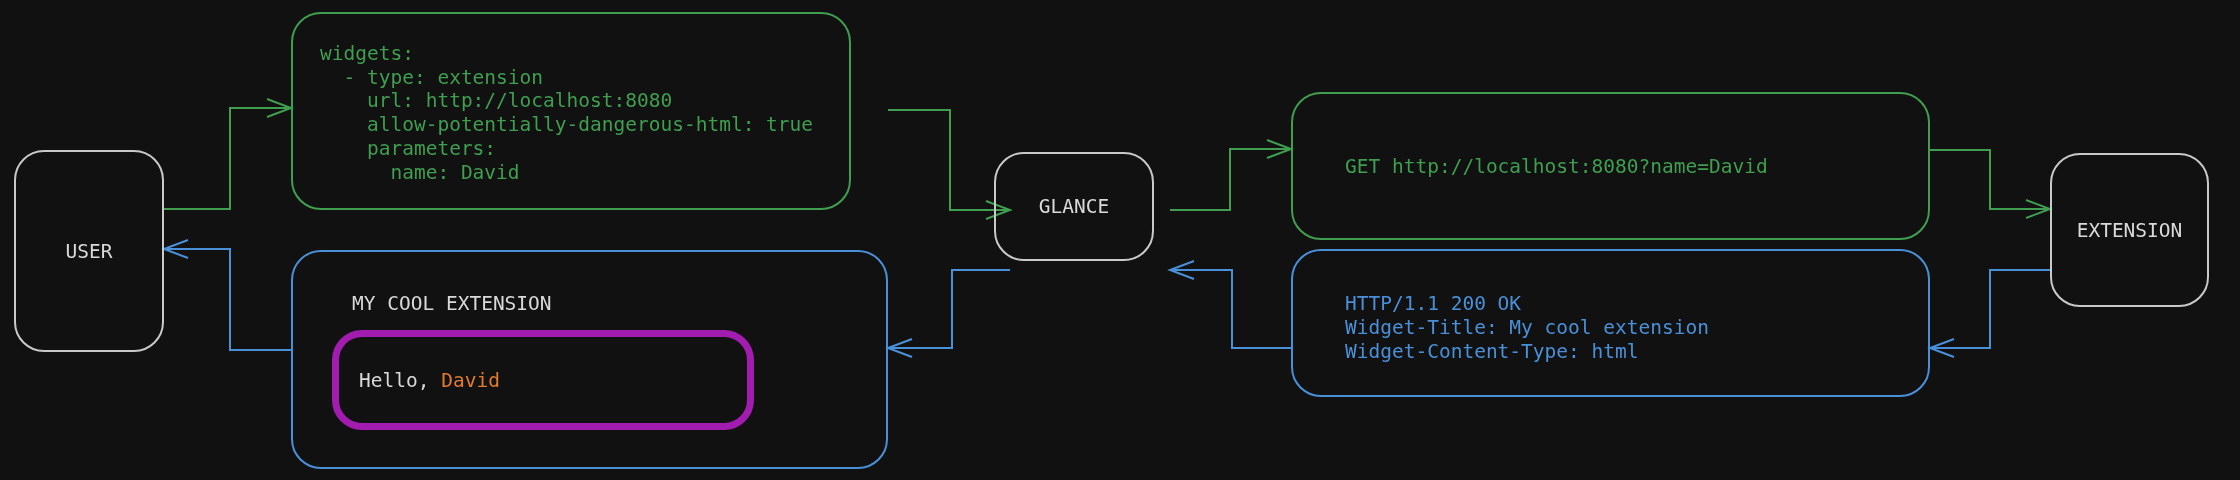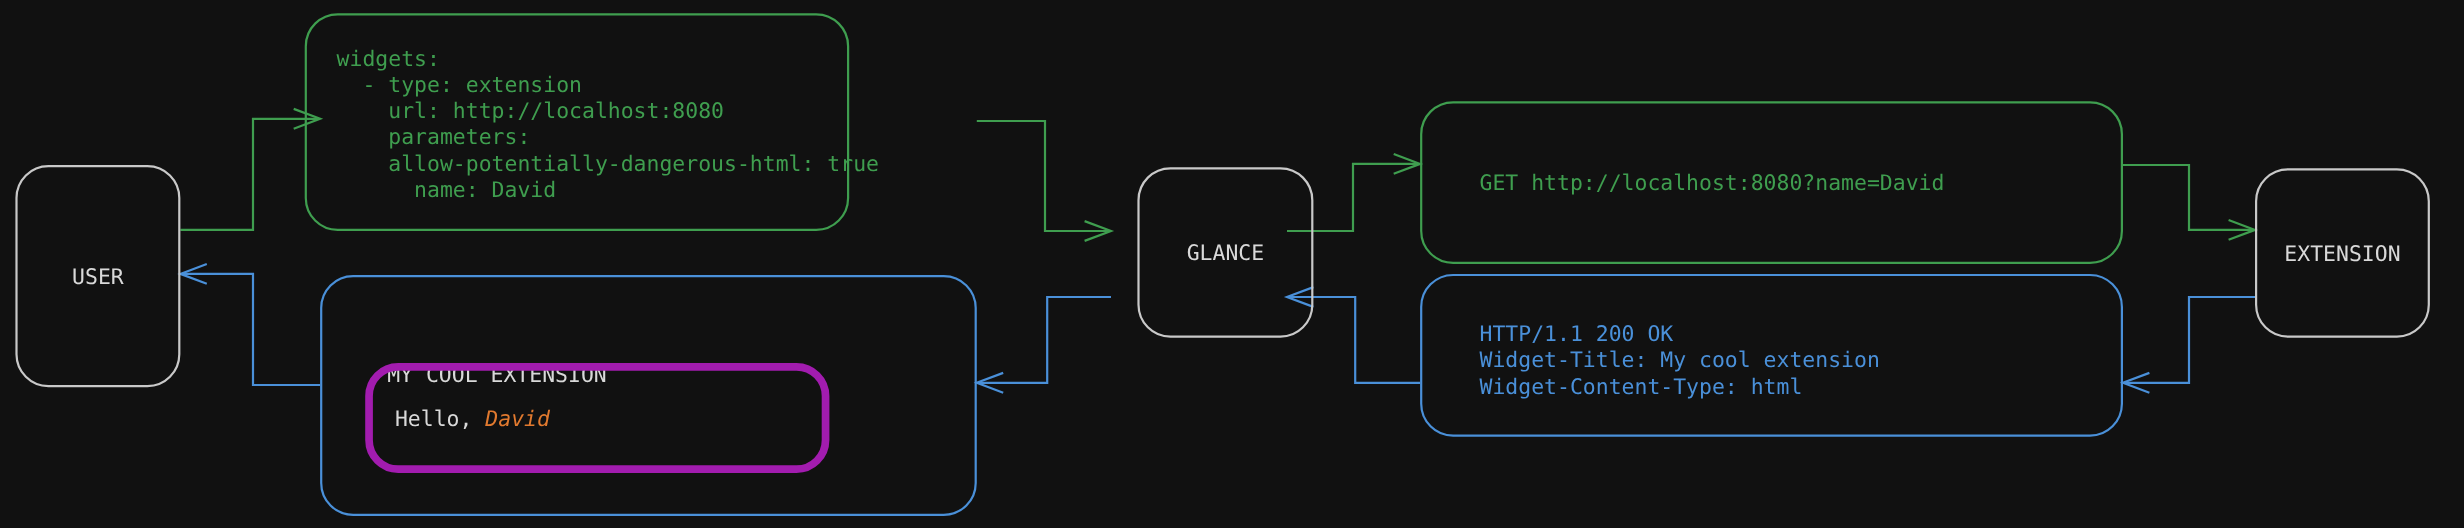--- a/index.html
+++ b/index.html
@@ -17,50 +17,50 @@
   .wire-blue  { stroke: var(--c-blue, #4a90d9); }
 
   .box { position: absolute; border-radius: 30px; background: transparent; box-sizing: border-box; }
   .node {
     border: 2px solid #c9c9c9;
     display: flex; align-items: center; justify-content: center;
     color: var(--c-white, #d9d9d9);
     font-size: 19.5px;
   }
   .node-user      { left: 14px;   top: 150px; width: 150px; height: 202px; }
-  .node-glance    { left: 1034px; top: 152px; width: 160px; height: 155px; }
+  .node-glance    { left: 994px; top: 152px; width: 160px; height: 109px; }
   .node-extension { left: 2050px; top: 153px; width: 159px; height: 154px; }
 
   .green-box { border: 2px solid var(--c-green, #3f9e4f); }
   .blue-box  { border: 2px solid var(--c-blue, #4a90d9); }
 
-  .config-box   { left: 277px; top: 12px;  width: 495px; height: 198px; padding: 28px 22px 0 27px; }
+  .config-box   { left: 291px; top: 12px;  width: 560px; height: 198px; padding: 28px 22px 0 27px; }
   .request-box  { left: 1291px; top: 92px; width: 639px; height: 148px;
                   display: flex; align-items: center; padding-left: 52px; }
   .response-box { left: 1291px; top: 249px; width: 639px; height: 148px; padding: 41px 10px 0 52px; }
   .widget-box   { left: 291px; top: 250px; width: 597px; height: 219px; }
 
   .code { white-space: pre; font-size: 19.5px; }
   .code-green { color: var(--c-green, #3f9e4f); }
   .code-blue  { color: var(--c-blue, #4a90d9); }
   .config-box .code-line  { line-height: 23.7px; min-height: 23.7px; }
   .response-box .code-line { line-height: 24px; min-height: 24px; }
 
   .widget-title {
     position: absolute; left: 59px; top: 40px;
-    color: var(--c-white, #d9d9d9); font-size: 19.5px; white-space: pre; margin-top: 37px;
+    color: var(--c-white, #d9d9d9); font-size: 19.5px; white-space: pre;
   }
   .widget-inner {
     position: absolute; left: 39px; top: 78px; width: 422px; height: 100px;
     border: 7px solid #a21caf; border-radius: 30px; box-sizing: border-box;
     display: flex; align-items: center; padding-left: 20px;
     font-size: 19.5px;
   }
   .greeting-prefix { color: var(--c-white, #d9d9d9); white-space: pre; }
-  .greeting-name   { color: var(--c-orange, #e27a2f); white-space: pre; font-style: italic; }
+  .greeting-name   { color: var(--c-orange, #e27a2f); white-space: pre; }
 </style>
 </head>
 <body>
 
 <div class="canvas">
 
   <svg class="wires" viewBox="0 0 2240 480">
 
     <g>
       <path class="wire wire-green" d="M164,209 H230 V108 H289"></path>
@@ -104,22 +104,22 @@
     <span>GLANCE</span>
   </div>
   <div class="box node node-extension">
     <span>EXTENSION</span>
   </div>
 
   <div class="box green-box config-box">
     <div class="code code-green code-line">widgets:</div>
     <div class="code code-green code-line">  - type: extension</div>
     <div class="code code-green code-line">    url: http://localhost:8080</div>
+    <div class="code code-green code-line">    allow-potentially-dangerous-html: true</div>
     <div class="code code-green code-line">    parameters:</div>
-    <div class="code code-green code-line">    allow-potentially-dangerous-html: true</div>
     <div class="code code-green code-line">      name: David</div>
   </div>
 
   <div class="box green-box request-box">
     <div class="code code-green">GET http://localhost:8080?name=David</div>
   </div>
 
   <div class="box blue-box response-box">
     <div class="code code-blue code-line">HTTP/1.1 200 OK</div>
     <div class="code code-blue code-line">Widget-Title: My cool extension</div>

